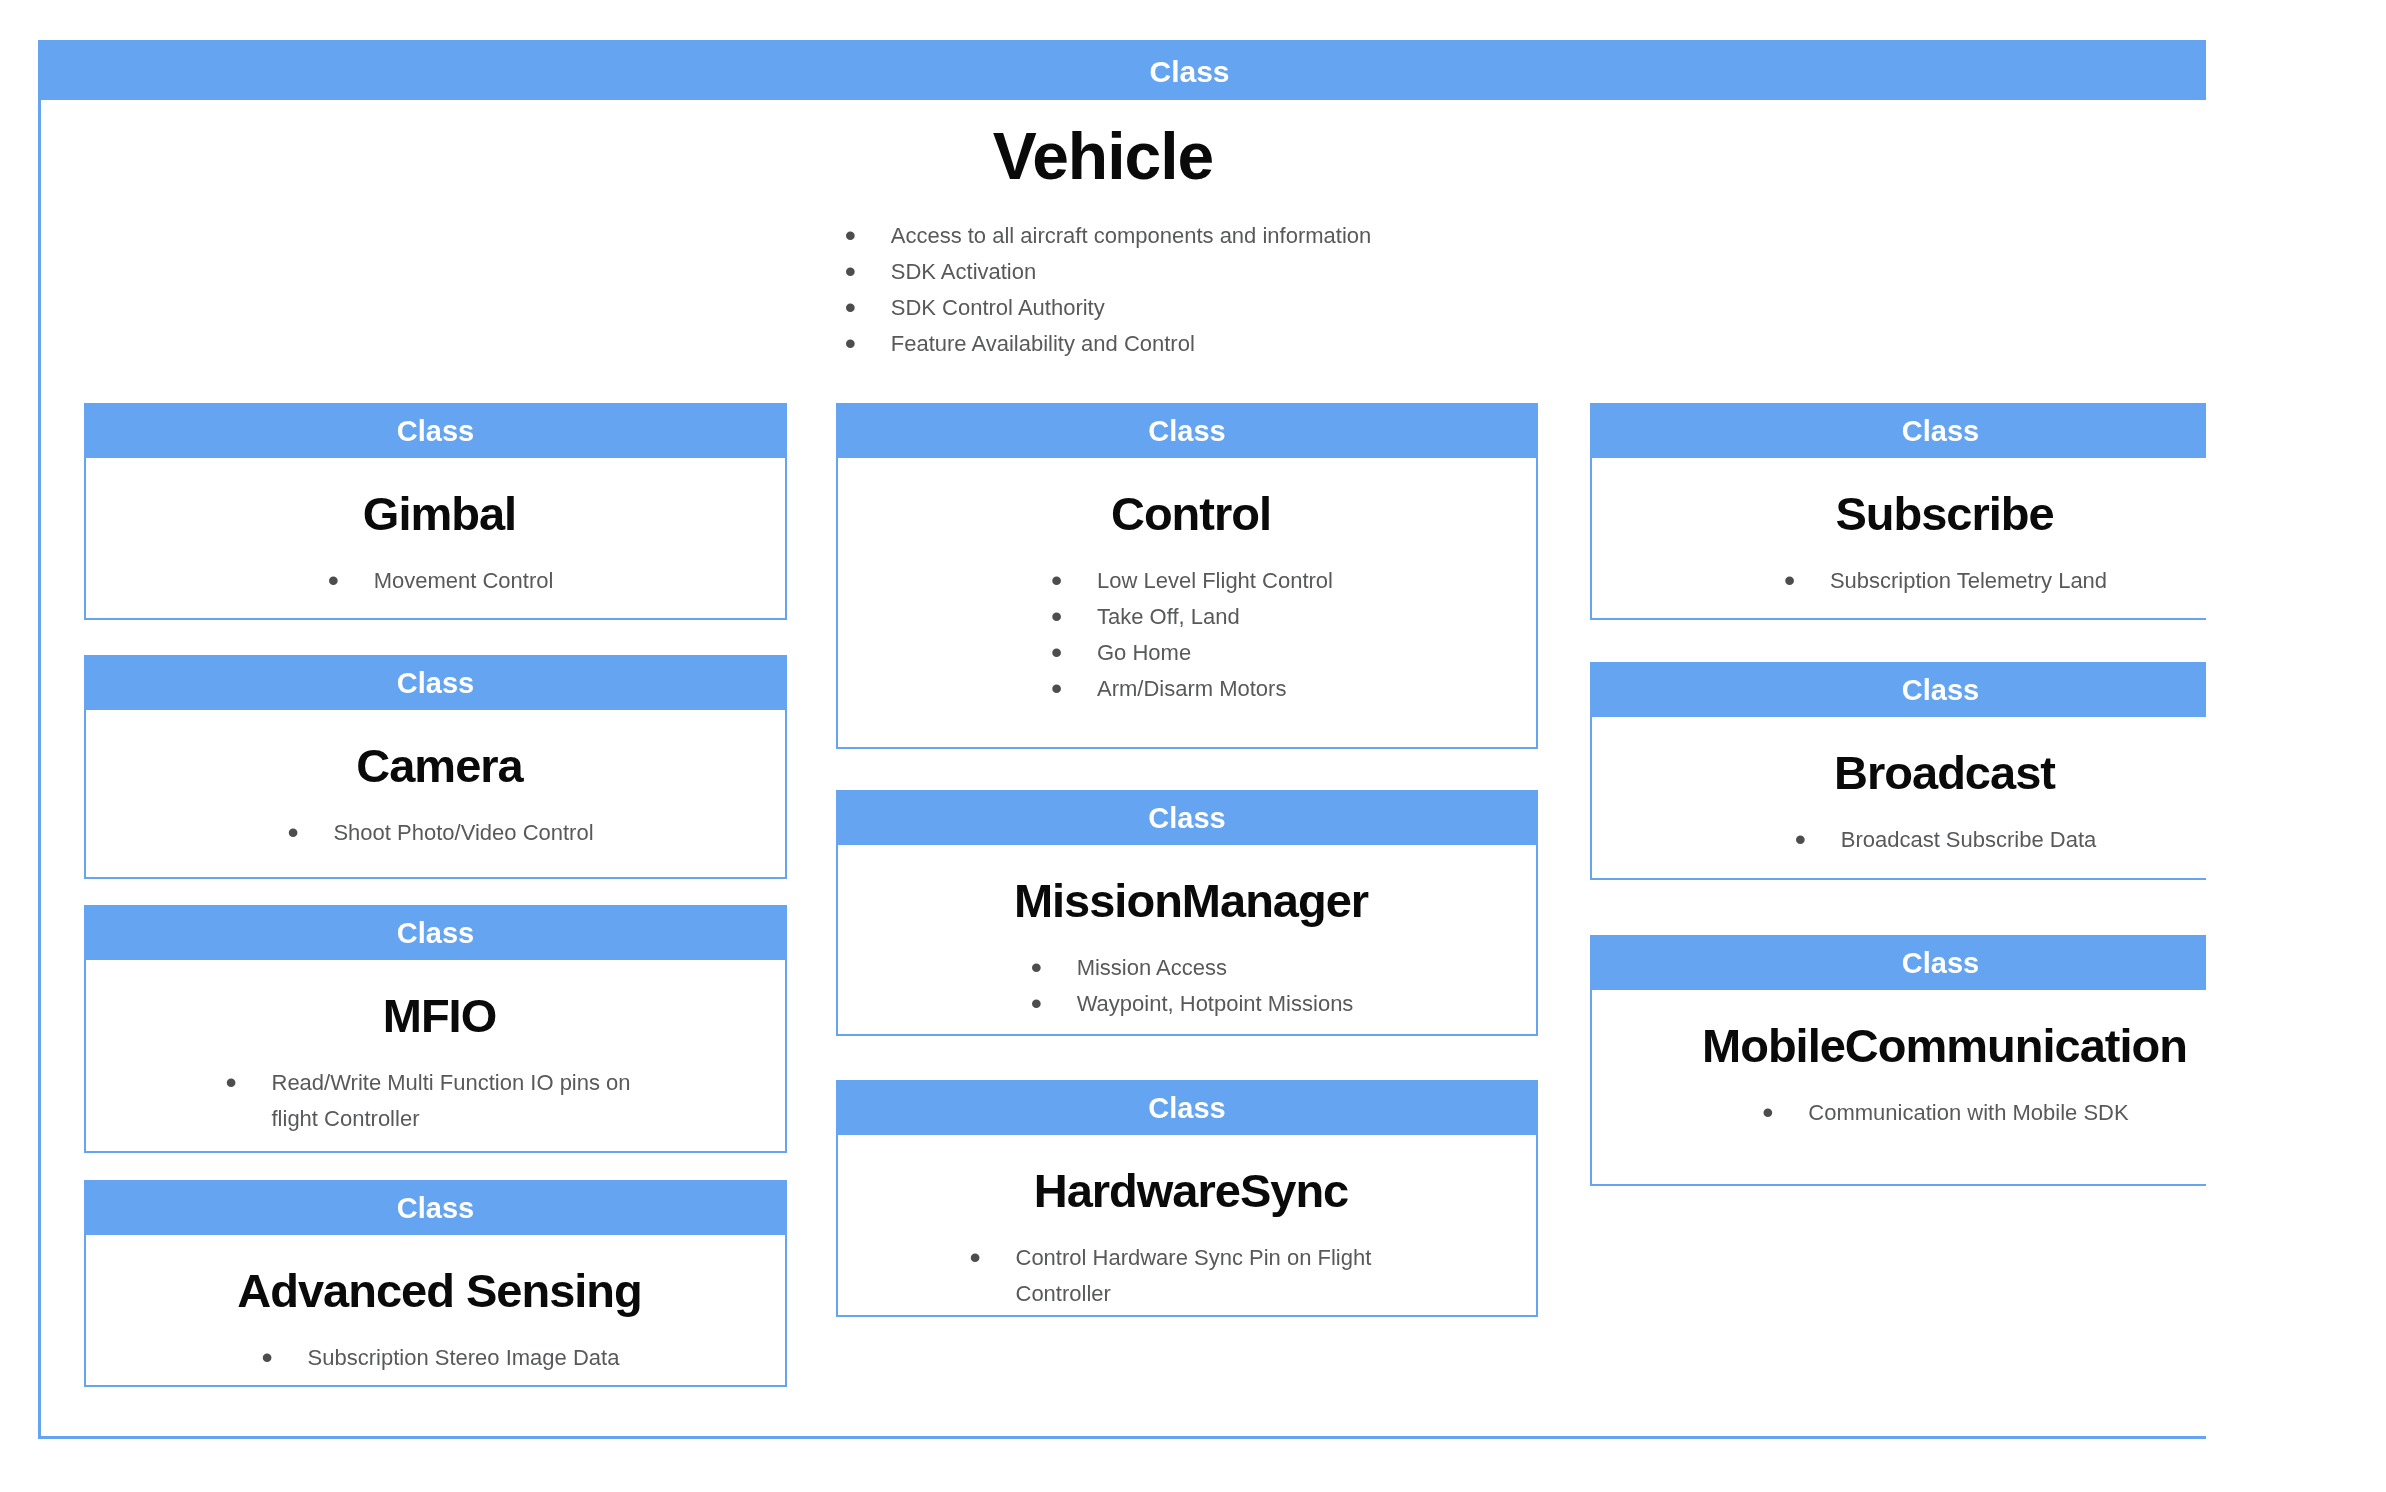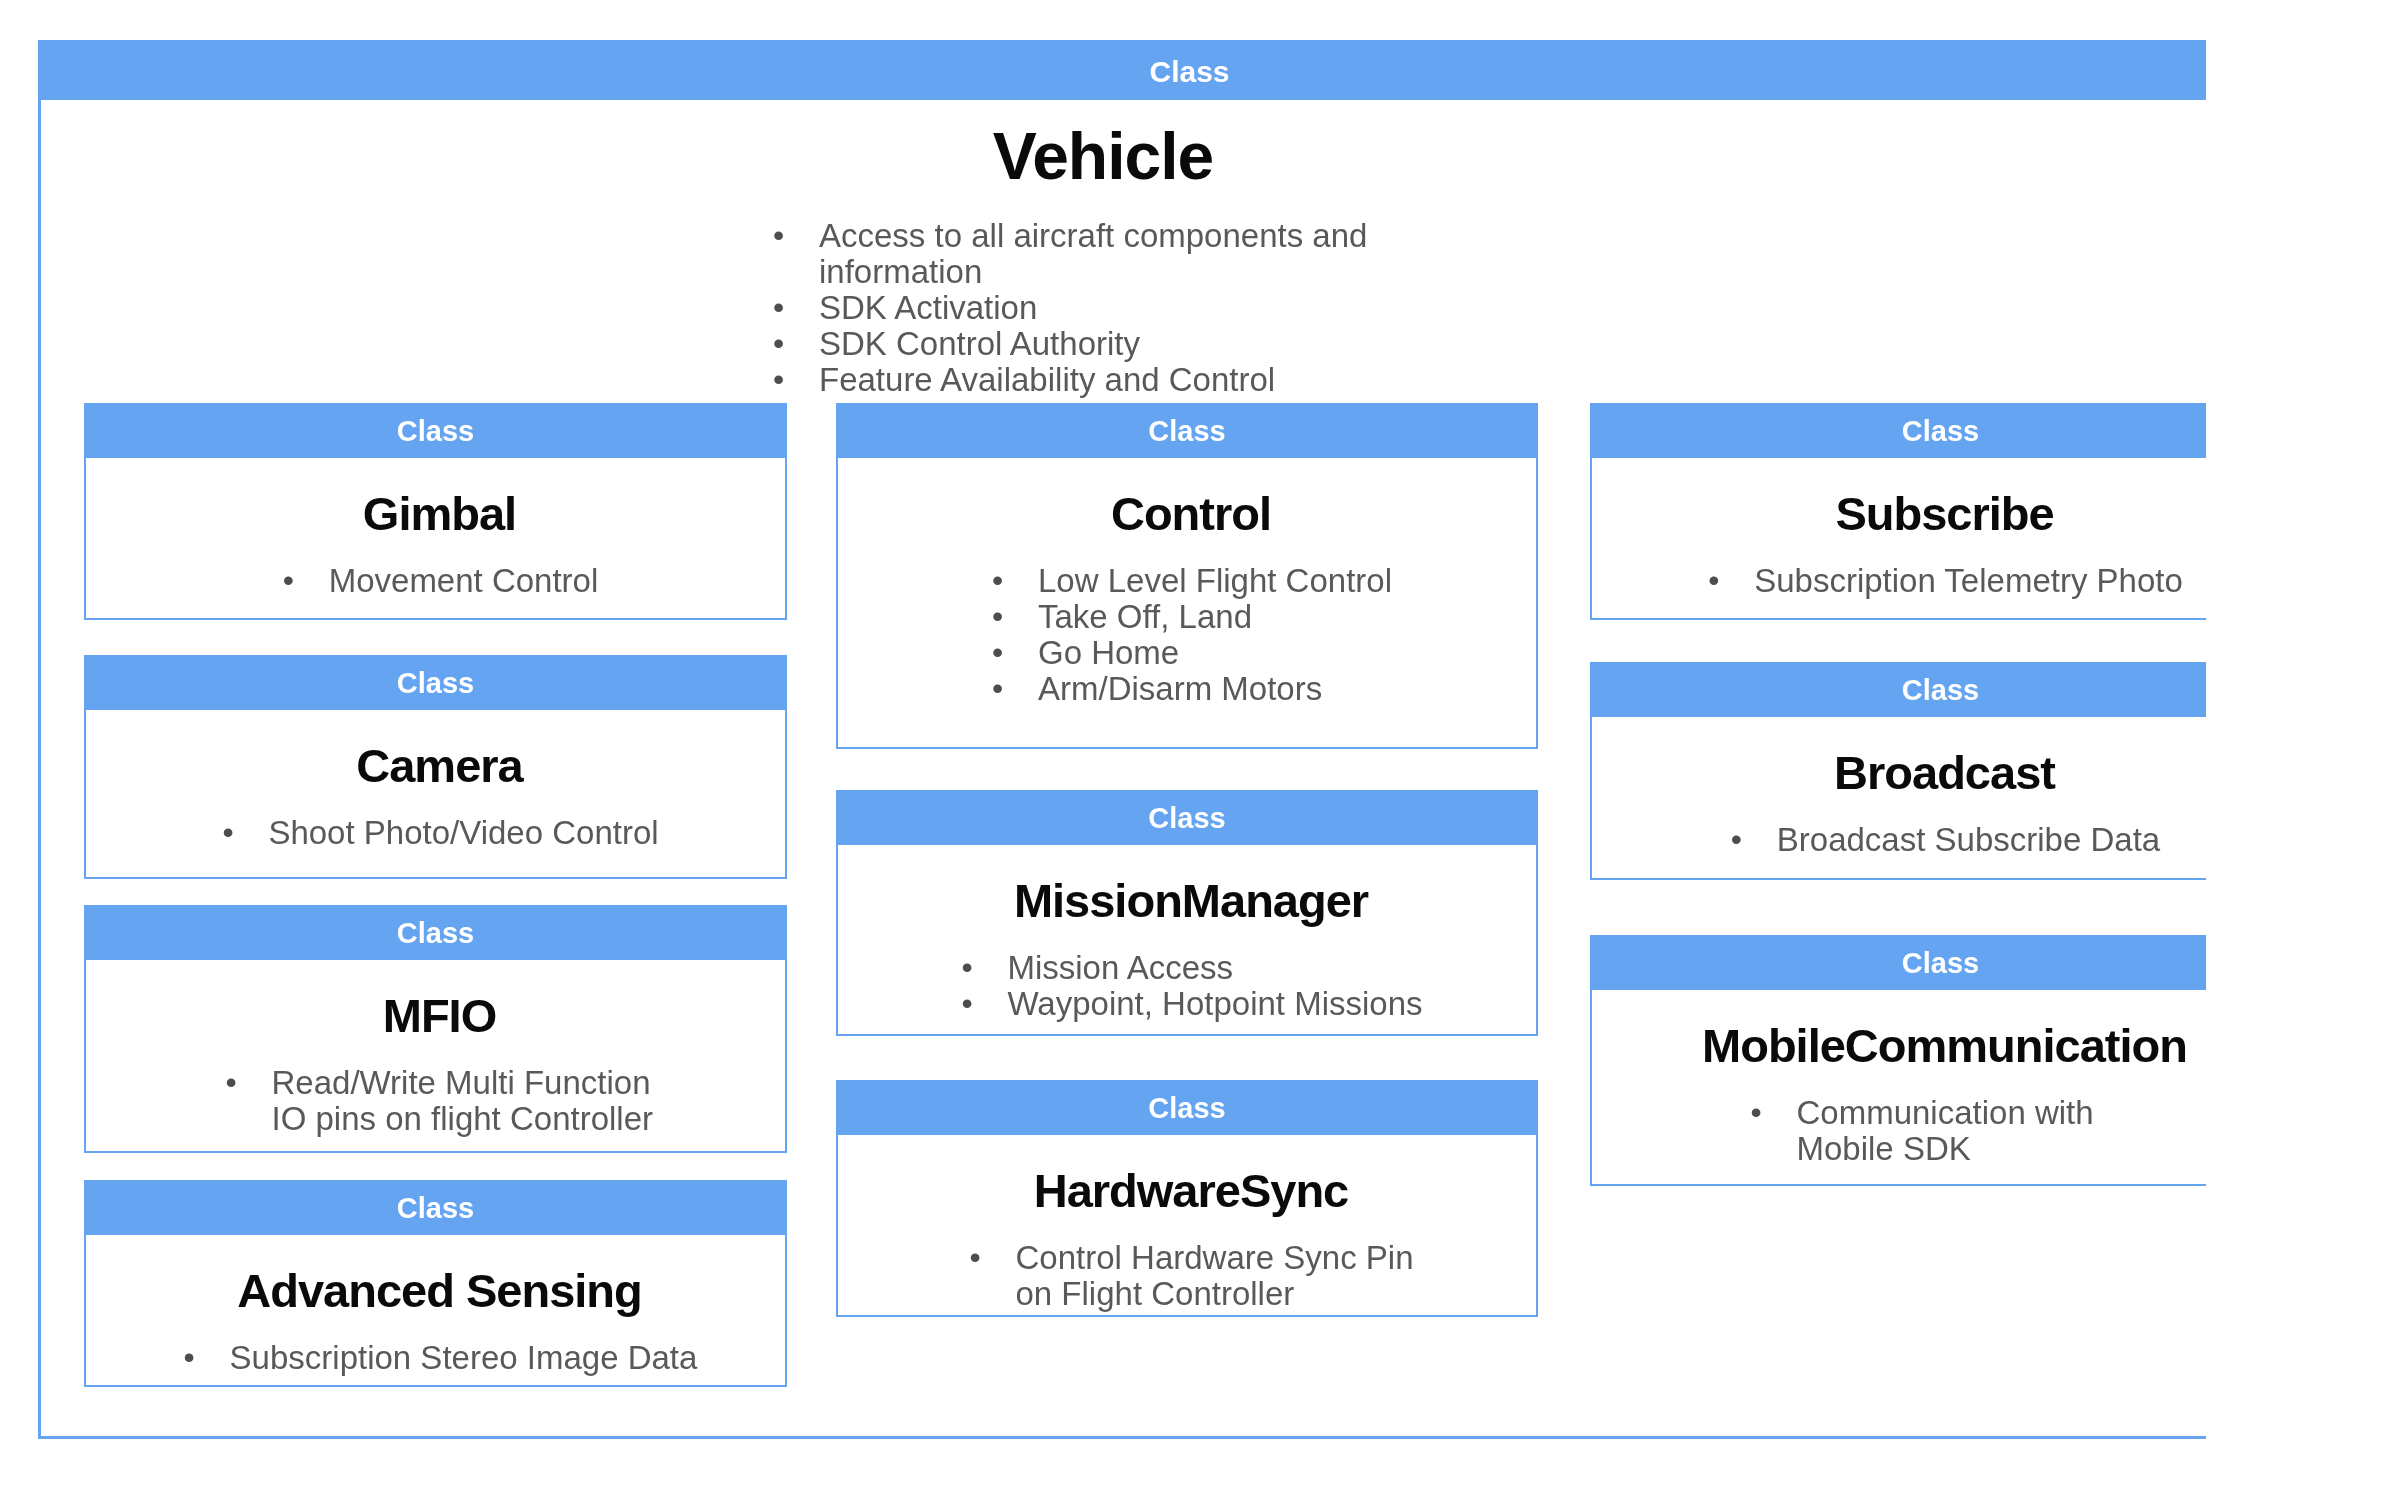--- a/index.html
+++ b/index.html
@@ -15,21 +15,21 @@
   
   .outer-box{position:absolute;left:38px;top:40px;width:2303px;height:1399px;
              border:3px solid var(--blue);background:#ffffff;}
   .outer-header{height:57px;background:var(--blue);color:#ffffff;font-weight:bold;
                 font-size:30px;display:flex;align-items:center;justify-content:center;}
 
   
   .vehicle{position:absolute;left:0;right:0;top:118px;text-align:center;}
   .vehicle-title{font-size:66px;font-weight:bold;color:var(--title-black);letter-spacing:-1px;}
   .bullets{list-style:none;margin:24px auto 0;width:max-content;max-width:680px;
-           text-align:left;font-size:33px;line-height:36px;color:var(--bullet-gray);}
+           text-align:left;font-size:22px;line-height:36px;color:var(--bullet-gray);}
   .bullets li{position:relative;padding-left:56px;}
   .bullets li::before{content:"•";position:absolute;left:10px;top:-1px;
                       color:#4d4d4d;font-size:32px;}
 
   
   .card{position:absolute;border:2px solid var(--blue);background:#ffffff;}
   .card-header{height:53px;background:var(--blue);color:#ffffff;font-weight:bold;
                font-size:29px;display:flex;align-items:center;justify-content:center;}
   .card-title{text-align:center;font-size:47px;font-weight:bold;color:var(--title-black);
               margin-top:28px;letter-spacing:-1px;padding-left:8px;}
@@ -148,21 +148,21 @@
       <li>Control Hardware Sync Pin on Flight Controller</li>
     </ul>
   </div>
 
   <div class="card" id="card-subscribe">
     <div class="card-header">
       <span>Class</span>
     </div>
     <div class="card-title">Subscribe</div>
     <ul class="bullets">
-      <li>Subscription Telemetry Photo</li>
+      <li>Subscription Telemetry Land</li>
     </ul>
   </div>
 
   <div class="card" id="card-broadcast">
     <div class="card-header">
       <span>Class</span>
     </div>
     <div class="card-title">Broadcast</div>
     <ul class="bullets">
       <li>Broadcast Subscribe Data</li>

